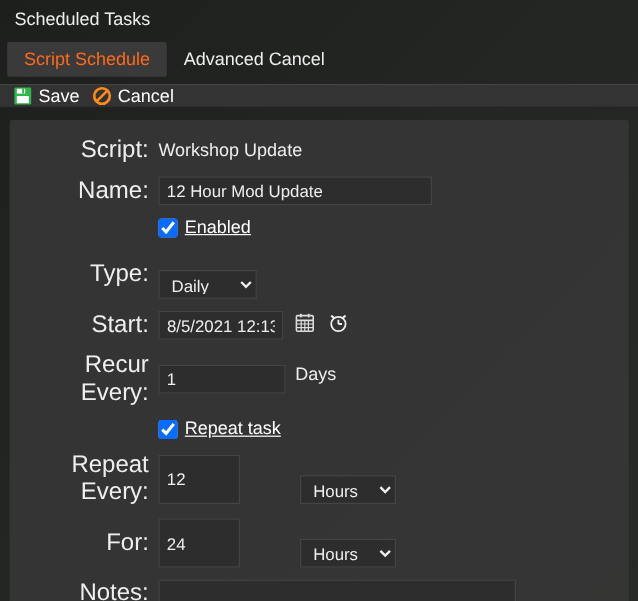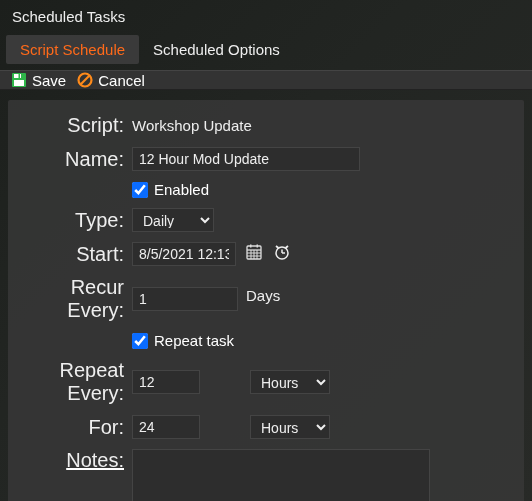--- a/index.html
+++ b/index.html
@@ -108,44 +108,45 @@
     width: 16px;
     height: 16px;
     accent-color: #0a6cff;
     margin: 0;
   }
   .cbx-label {
     display: flex;
     align-items: center;
     gap: 6px;
     font-size: 15px;
+    text-decoration: underline;
   }
   .iconbtn {
     width: 20px;
     height: 20px;
     display: inline-flex;
     align-items: center;
     justify-content: center;
     cursor: pointer;
   }
-  select { appearance: auto; }
+  select { appearance: auto; margin-top: 17px; }
 </style>
 </head>
 <body>
 
 <div class="window">
 
   <div class="title">Scheduled Tasks</div>
 
   <div class="tabstrip">
     <div class="tab active">
       <span>Script Schedule</span>
     </div>
     <div class="tab">
-      <span>Scheduled Options</span>
+      <span>Advanced Cancel</span>
     </div>
   </div>
 
   <div class="toolbar">
     <div class="tbtn">
       <span class="glyph">
         <svg width="16" height="16" viewBox="0 0 16 16">
           <rect x="1" y="1" width="14" height="14" rx="1" fill="#2fb64a"></rect>
           <rect x="3" y="2" width="7" height="4" fill="#fff"></rect>
           <rect x="3" y="8" width="10" height="6" fill="#fff"></rect>

